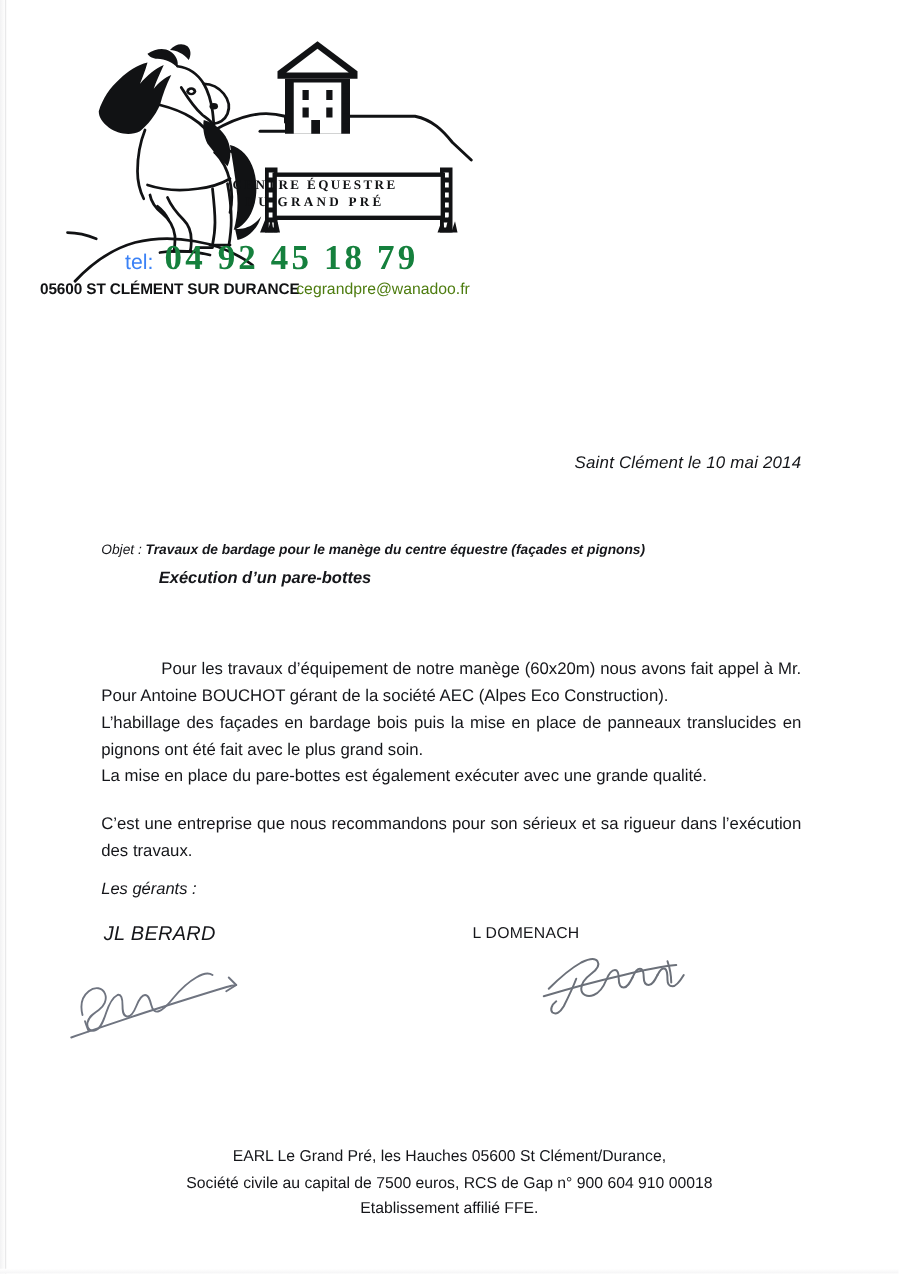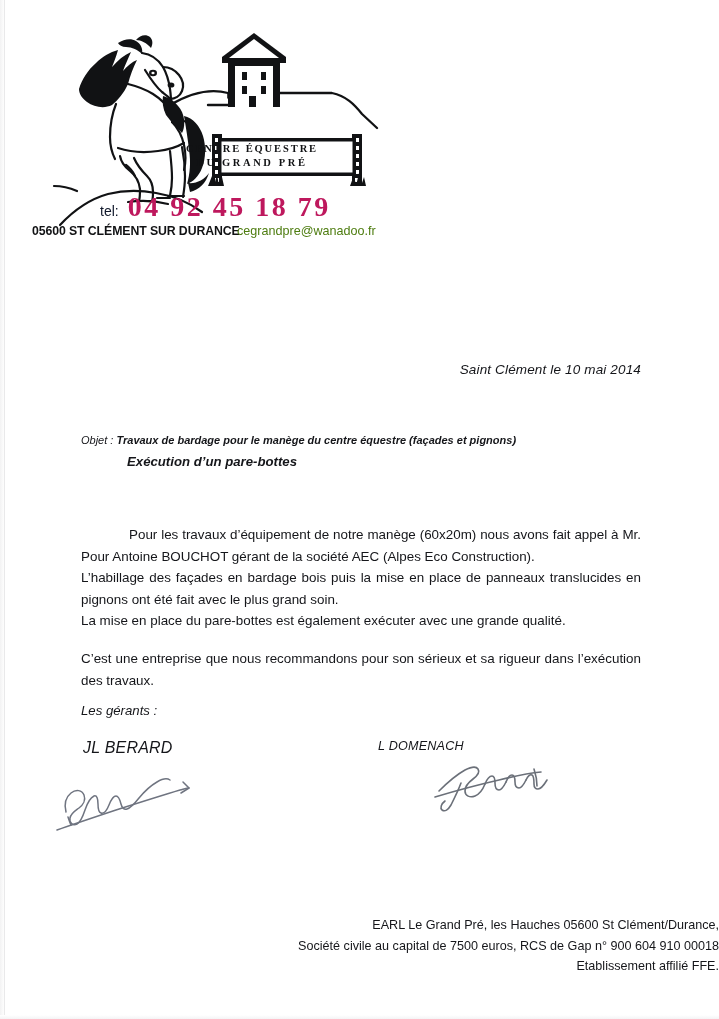--- a/index.html
+++ b/index.html
@@ -136,21 +136,20 @@
     top: 739px;
     font-size: 16px;
     font-style: italic;
     letter-spacing: 0.2px;
   }
   .sig-name-right {
     position: absolute;
     left: 378px;
     top: 739px;
     font-size: 12.6px;
-    font-style: italic;
     letter-spacing: 0.2px;
   }
   .sig-mark-left {
     position: absolute;
     left: 50px;
     top: 760px;
     width: 175px;
     height: 80px;
   }
   .sig-mark-right {
@@ -161,21 +160,21 @@
     height: 70px;
   }
   .sig-mark-left svg, .sig-mark-right svg { display:block; }
 
   
   .footer {
     position: absolute;
     left: 0;
     top: 915px;
     width: 719px;
-    text-align: right;
+    text-align: center;
     font-size: 12.6px;
     line-height: 20.5px;
   }
   .footer div { white-space: nowrap; }
 </style>
 </head>
 <body>
 
 <div class="page">
 
@@ -319,23 +318,23 @@
     </svg>
 
     <div style="position:absolute; left:0; top:147px; width:370px; text-align:center;
                 font-family:'Liberation Serif', serif; font-size:10.5px; font-weight:bold;
                 letter-spacing:2.6px; color:#111214; padding-left:70px; box-sizing:border-box;">DU GRAND PRÉ</div>
     <div style="position:absolute; left:0; top:133px; width:370px; text-align:center;
                 font-family:'Liberation Serif', serif; font-size:10.5px; font-weight:bold;
                 letter-spacing:1.9px; color:#111214; padding-left:70px; box-sizing:border-box;">CENTRE ÉQUESTRE</div>
 
     <div style="position:absolute; left:68px; top:183px; display:flex; align-items:baseline; gap:9px;">
-      <span style="font-family:'Liberation Sans', sans-serif; font-size:14px; color:#0f172a;">tel:</span>
+      <span style="font-family:'Liberation Sans', sans-serif; font-size:17px; color:#3b82f6;">tel:</span>
       <span style="font-family:'Liberation Serif', serif; font-size:28px; font-weight:bold;
-                   letter-spacing:2.5px; color:#be185d; line-height:1;">04 92 45 18 79</span>
+                   letter-spacing:2.5px; color:#15803d; line-height:1;">04 92 45 18 79</span>
     </div>
 
     <div style="position:absolute; left:0px; top:214px; font-family:'Liberation Sans', sans-serif;
                 font-size:12.3px; font-weight:bold; letter-spacing:-0.1px; color:#111214;text-align:right;">05600 ST CLÉMENT SUR DURANCE</div>
     <div style="position:absolute; left:205px; top:214px; font-family:'Liberation Sans', sans-serif;
                 font-size:12.6px; color:#4d7c0f;">cegrandpre@wanadoo.fr</div>
   </div>
 
   <div class="date-line">Saint Clément le 10 mai 2014</div>
 

